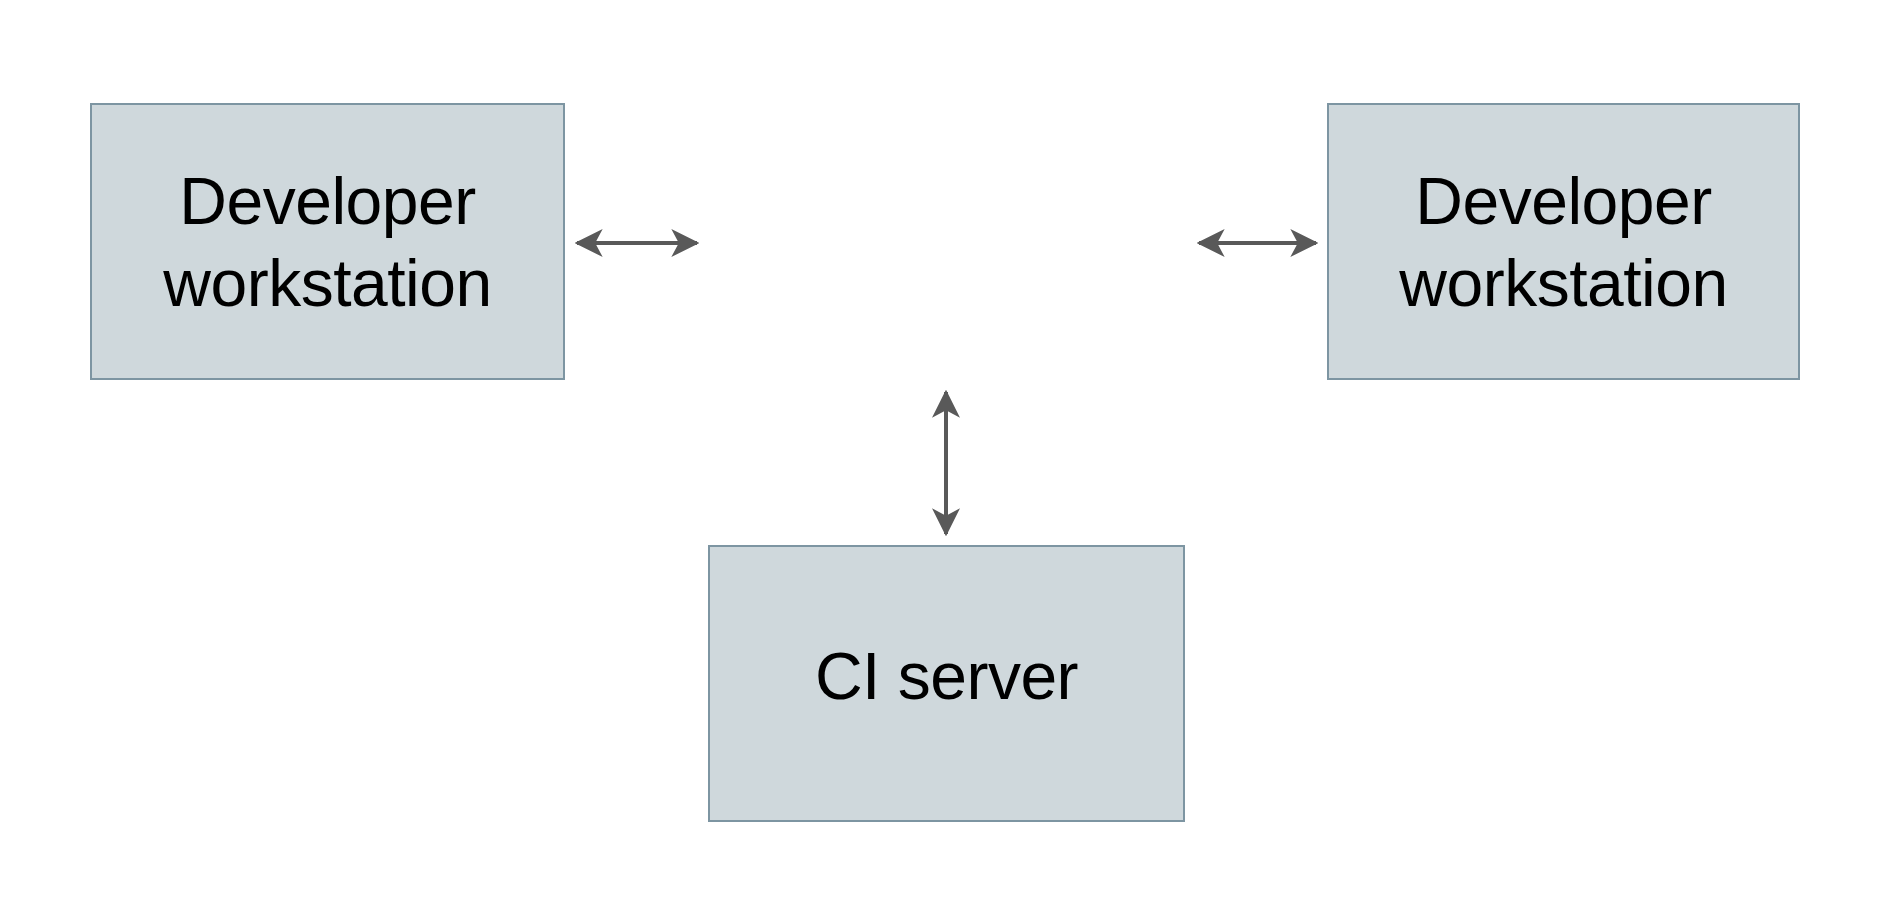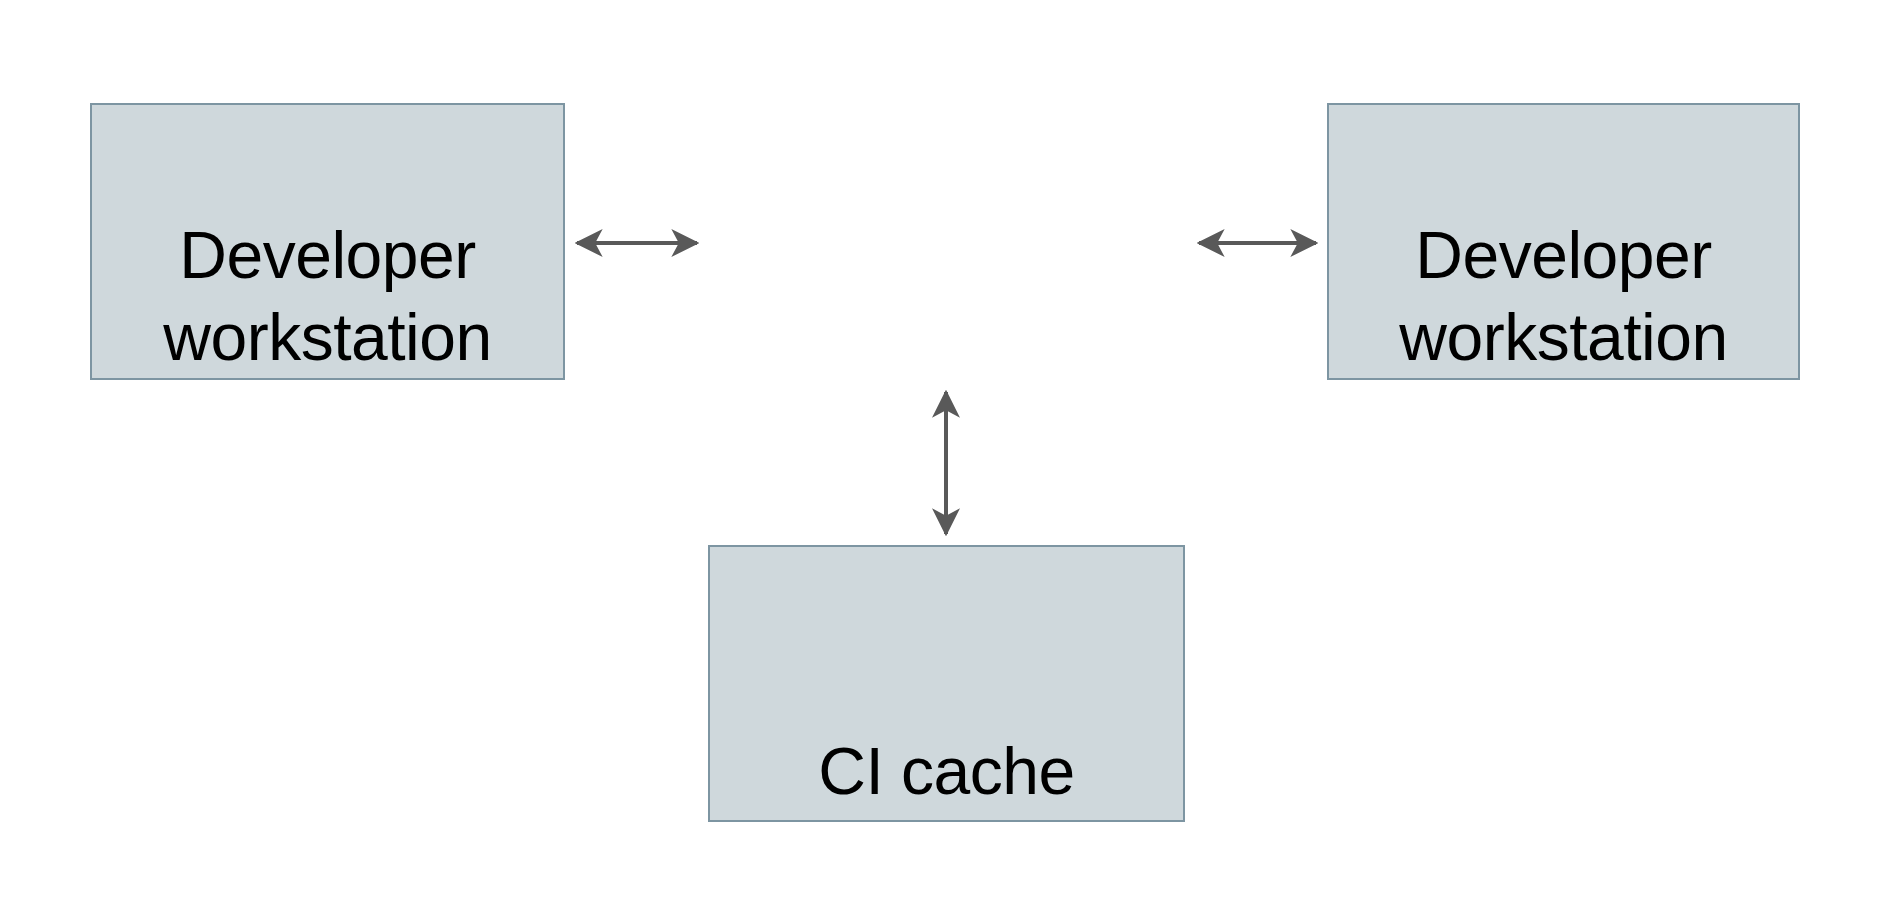--- a/index.html
+++ b/index.html
@@ -19,21 +19,21 @@
     width: 1900px;
     height: 922px;
     background: #ffffff;
   }
   .node {
     position: absolute;
     box-sizing: border-box;
     background: #cfd8dc;
     border: 2px solid #7d95a2;
     display: flex;
-    align-items: flex-end;
+    align-items: center;
     justify-content: center;
     text-align: center;
   }
   .node-label {
     font-family: "Liberation Sans", sans-serif;
     font-size: 66px;
     line-height: 82px;
     font-weight: 400;
     color: #000000;
     letter-spacing: -0.5px;
@@ -102,21 +102,21 @@
 workstation</span>
   </div>
 
 
   <div class="node" id="node-dev-right">
     <span class="node-label">Developer
 workstation</span>
   </div>
 
   <div class="node" id="node-ci-server">
-    <span class="node-label">CI cache</span>
+    <span class="node-label">CI server</span>
   </div>
 
   <svg class="edge" id="edge-left" viewBox="0 0 148 62">
     <defs>
       <marker id="arw-l-start" viewBox="0 0 12 12" refX="11" refY="6" markerWidth="7" markerHeight="7" orient="auto-start-reverse">
         <path d="M 0 0 L 12 6 L 0 12 L 3.2 6 Z" fill="#595959"></path>
       </marker>
       <marker id="arw-l-end" viewBox="0 0 12 12" refX="11" refY="6" markerWidth="7" markerHeight="7" orient="auto">
         <path d="M 0 0 L 12 6 L 0 12 L 3.2 6 Z" fill="#595959"></path>
       </marker>

